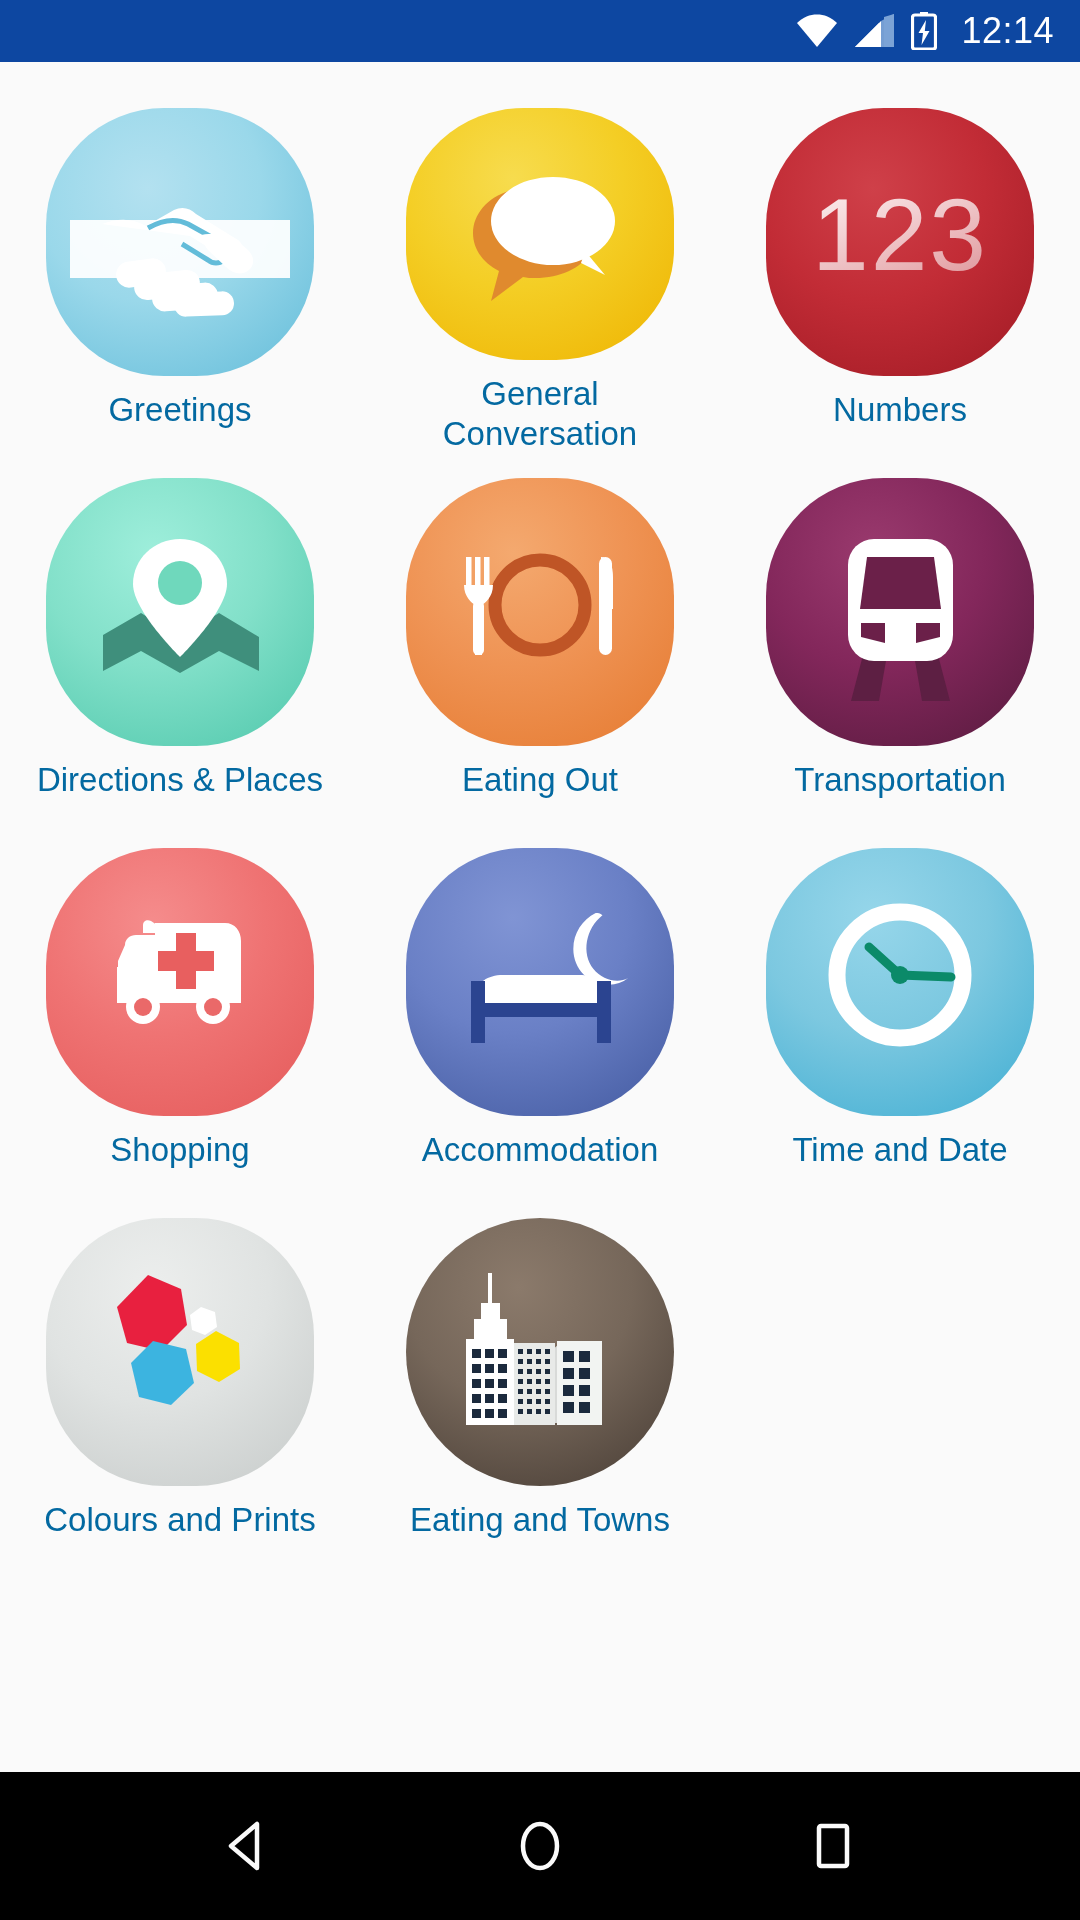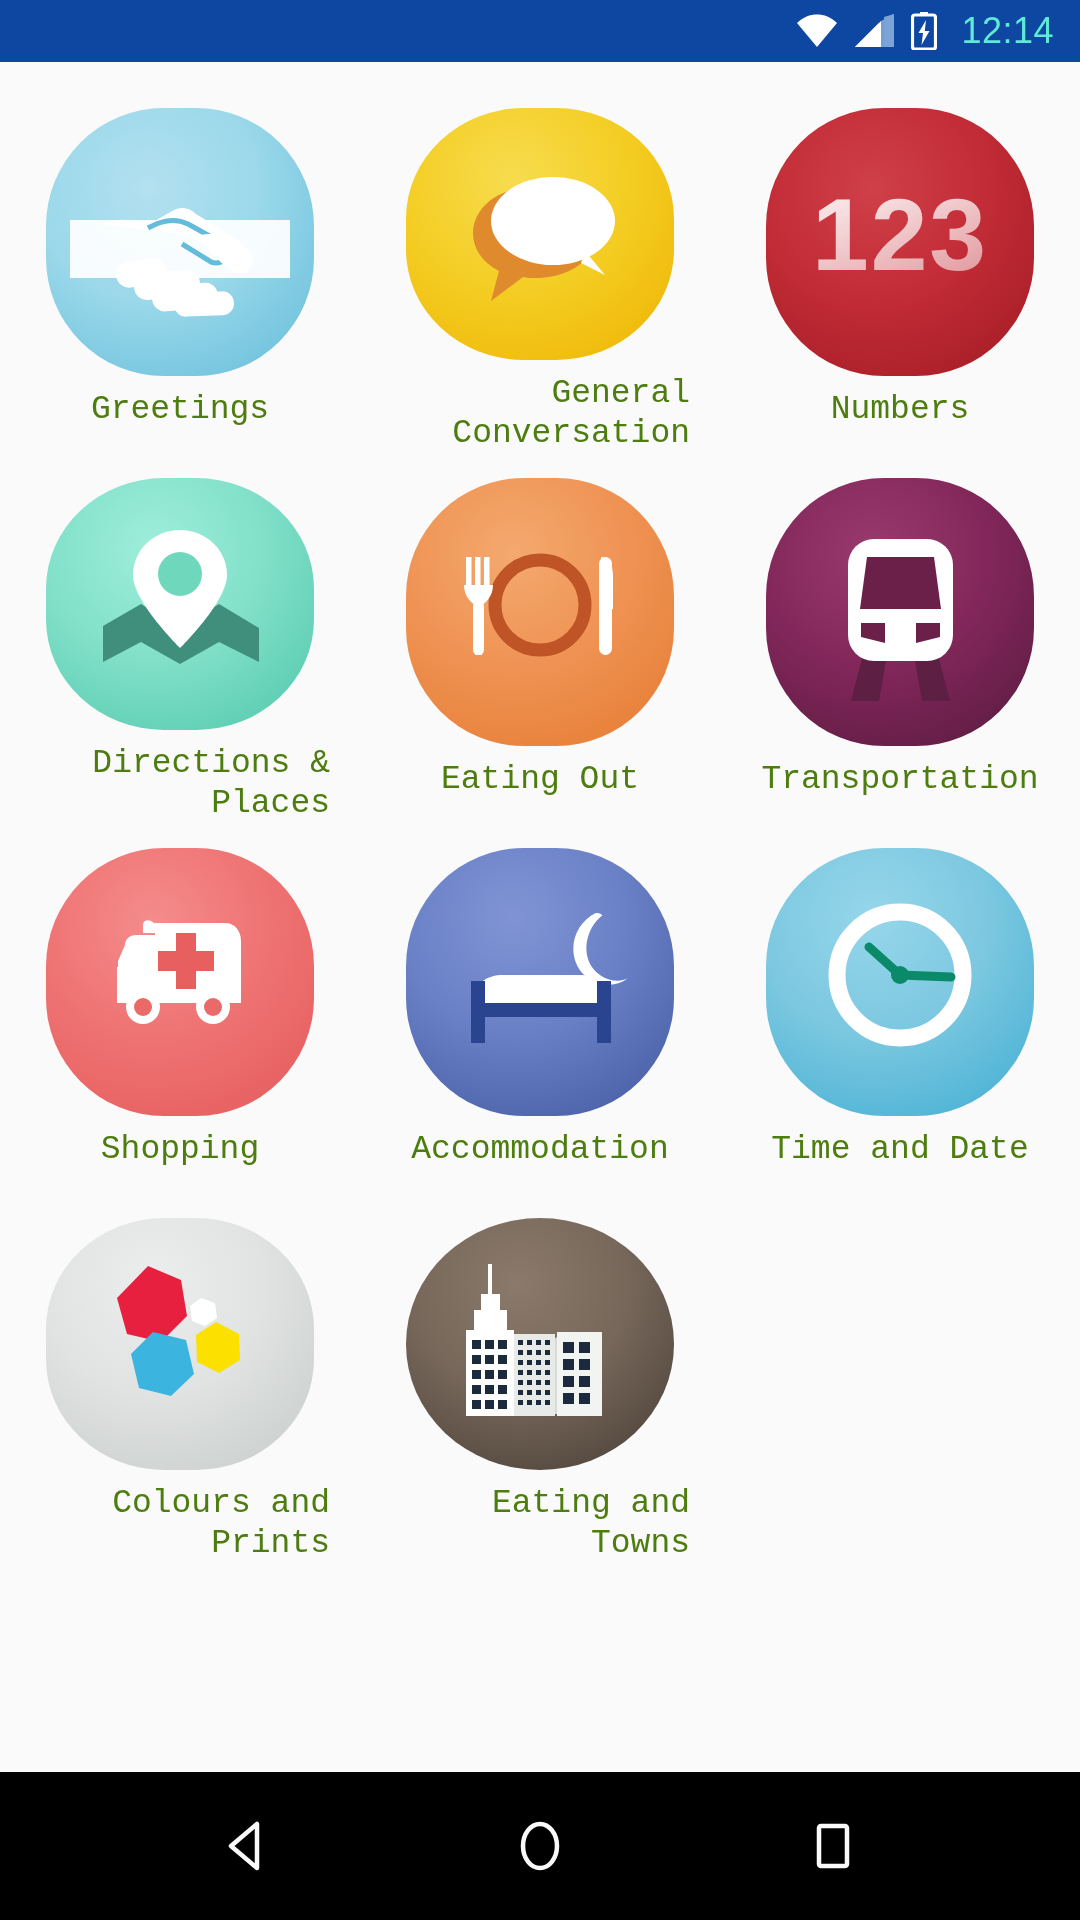--- a/index.html
+++ b/index.html
@@ -12,21 +12,21 @@
   #screen { width:1080px; height:1920px; position:relative; display:flex; flex-direction:column; background:#fafafa; }
 
   
   .status-bar {
     height:62px; background:#0d47a1; flex:0 0 62px;
     display:flex; align-items:center; justify-content:flex-end;
     padding-right:26px; gap:16px;
   }
   .status-icon { display:flex; align-items:center; justify-content:center; }
   .status-time {
-    color:#5eead4; font-size:36px; font-weight:400; letter-spacing:0.5px;
+    color:#ffffff; font-size:36px; font-weight:400; letter-spacing:0.5px;
     margin-left:8px; line-height:1;
   }
 
   
   .app-bar {
     height:176px; flex:0 0 176px; background:#1565c0;
     display:flex; align-items:center; padding:0 44px;
     box-shadow:0 2px 5px rgba(0,0,0,0.22);
     position:relative; z-index:5;
   }
@@ -48,31 +48,31 @@
   .grid {
     display:grid; grid-template-columns:repeat(3,1fr);
     row-gap:0; column-gap:0;
   }
   .tile {
     display:flex; flex-direction:column; align-items:center;
     padding-top:24px; cursor:pointer; height:370px;
   }
   .tile-icon {
     width:268px; height:268px; position:relative;
-    display:flex; align-items:center; justify-content:center;font-weight:bold;
+    display:flex; align-items:center; justify-content:center;
   }
   .squircle {
     width:100%; height:100%; border-radius:44%;
     display:flex; align-items:center; justify-content:center;
     position:relative; overflow:hidden;
   }
   .tile-label {
-    margin-top:14px; font-size:33px; color:#4d7c0f;
-    text-align:right; line-height:1.22; max-width:300px;
-    font-family:Liberation Mono, monospace;
+    margin-top:14px; font-size:33px; color:#0369a1;
+    text-align:center; line-height:1.22; max-width:300px;
+    font-family:Liberation Sans, sans-serif;
   }
 
   
   .nav-bar {
     height:148px; flex:0 0 148px; background:#000000;
     display:flex; align-items:center; justify-content:space-around;
     padding:0 100px;
   }
   .nav-btn { width:120px; height:120px; display:flex; align-items:center; justify-content:center; cursor:pointer; }
 

